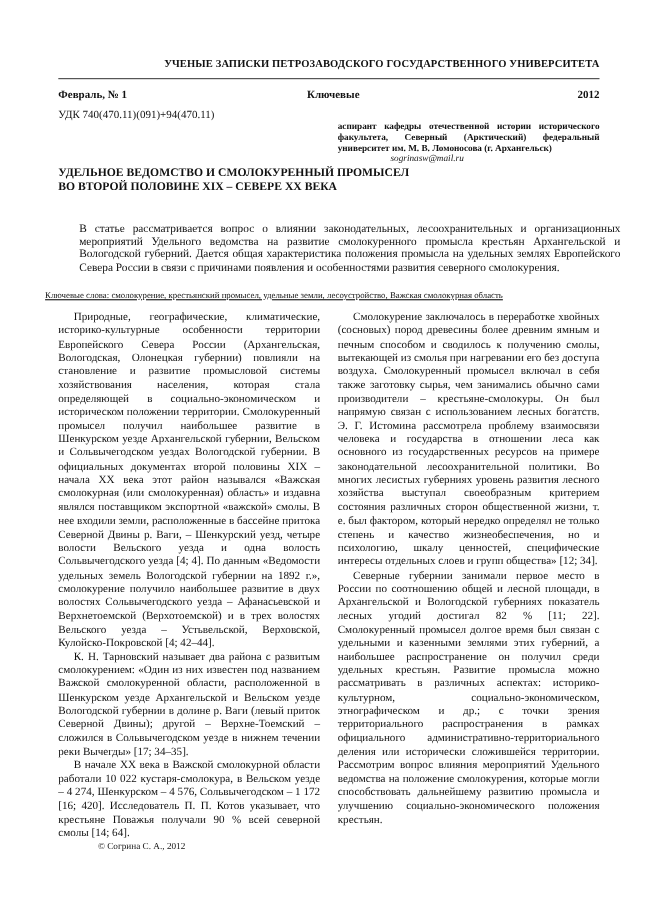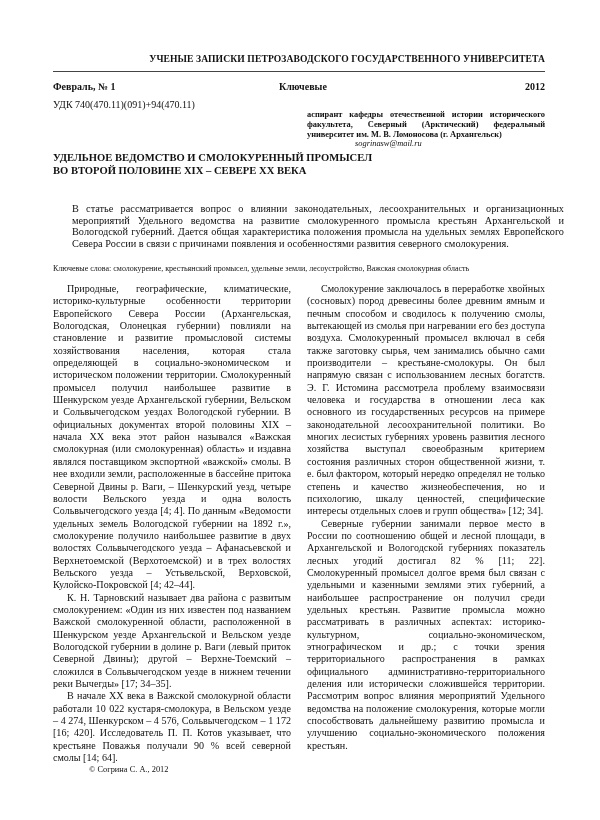--- a/index.html
+++ b/index.html
@@ -11,21 +11,21 @@
   .meta-row .issue { position: absolute; left: 0; }
   .meta-row .section { position: absolute; left: 226px; }
   .meta-row .year { position: absolute; right: 0; }
   .udk { left: 53px; top: 99px; font-size: 10px; }
   .author { left: 307px; width: 238px; top: 110px; font-size: 8.4px; line-height: 9.8px; }
   .author .name { text-align: right; font-weight: bold; font-size: 9.6px; line-height: 11px; }
   .author .aff { text-align: justify; text-align-last: left; font-weight: bold; }
   .author .email { font-style: italic; margin-left: 48px; }
   .title { left: 53px; width: 492px; top: 152px; text-align: left; font-weight: bold; font-size: 10.6px; line-height: 12.6px; }
   .abstract { left: 53px; width: 492px; top: 203px; font-size: 10.3px; line-height: 11.7px; text-align: justify; margin-left: 19px; }
-  .keywords { left: 53px; width: 492px; top: 264px; font-size: 8px; line-height: 10px; white-space: nowrap; }
+  .keywords { left: 41px; width: 492px; top: 264px; font-size: 8px; line-height: 10px; white-space: nowrap; text-decoration: underline; }
   .col { width: 238px; top: 283px; font-size: 10.1px; line-height: 12.35px; text-align: justify; hyphens: manual; }
   .col p { margin: 0; text-indent: 14px; }
   .col-left { left: 53px; }
   .col-right { left: 307px; }
   .copyright { left: 53px; top: 765px; font-size: 8.4px; padding-left: 36px; }
 </style>
 </head>
 <body>
 
 <div class="abs journal">УЧЕНЫЕ ЗАПИСКИ ПЕТРОЗАВОДСКОГО ГОСУДАРСТВЕННОГО УНИВЕРСИТЕТА</div>

